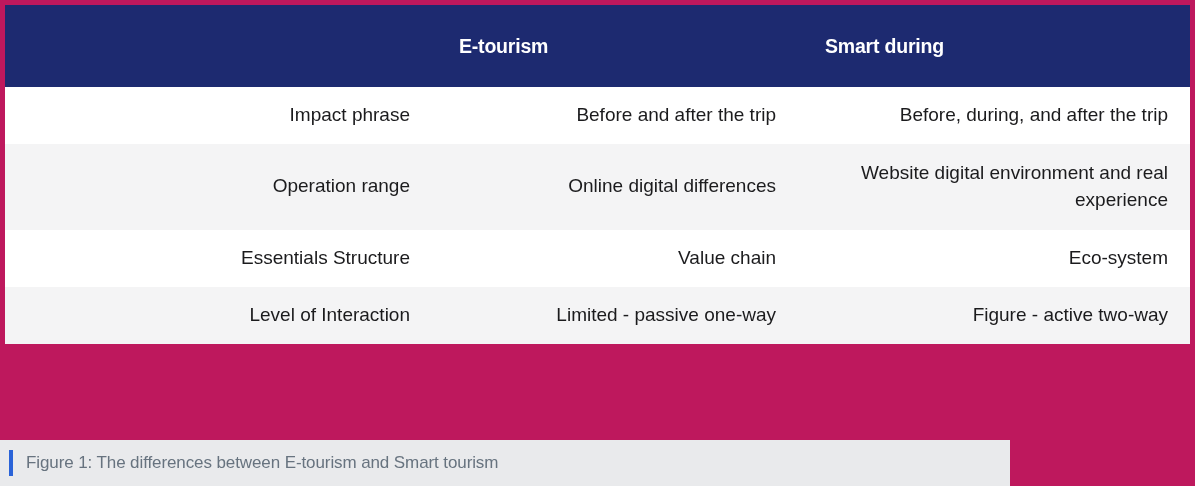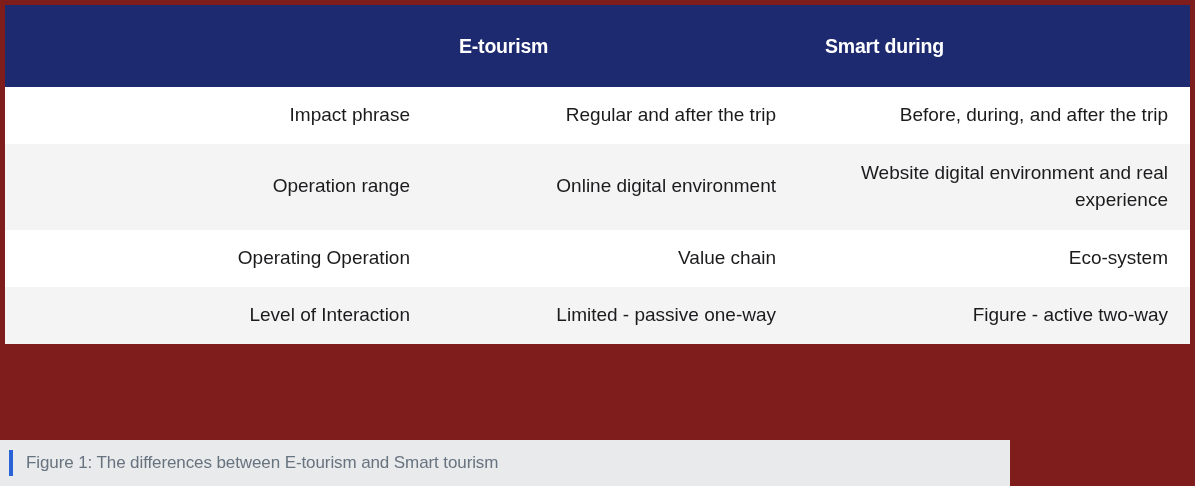--- a/index.html
+++ b/index.html
@@ -9,21 +9,21 @@
     height: 486px;
     background: #ffffff;
     font-family: "Liberation Sans", sans-serif;
     overflow: hidden;
   }
 
   #figure-wrap {
     position: relative;
     width: 1195px;
     height: 486px;
-    background: #7f1d1d;
+    background: #be185d;
   }
 
   
   #comparison-table {
     position: absolute;
     left: 5px;
     top: 5px;
     width: 1185px;
     border-collapse: collapse;
     table-layout: fixed;
@@ -113,34 +113,34 @@
       <tr>
         <th class="blank"></th>
         <th>E-tourism</th>
         <th>Smart during</th>
       </tr>
     </thead>
 
     <tbody>
       <tr class="r-odd">
         <td class="lbl">Impact phrase</td>
-        <td class="etour">Regular and after the trip</td>
+        <td class="etour">Before and after the trip</td>
         <td class="smart">Before, during, and after the trip</td>
       </tr>
 
       <tr class="r-even tall">
         <td class="lbl">Operation range</td>
-        <td class="etour">Online digital environment</td>
+        <td class="etour">Online digital differences</td>
         <td class="smart">Website digital environment and real experience</td>
       </tr>
 
 
 
       <tr class="r-odd">
-        <td class="lbl">Operating Operation</td>
+        <td class="lbl">Essentials Structure</td>
         <td class="etour">Value chain</td>
         <td class="smart">Eco-system</td>
       </tr>
 
       <tr class="r-even">
         <td class="lbl">Level of Interaction</td>
         <td class="etour">Limited - passive one-way</td>
         <td class="smart">Figure - active two-way</td>
       </tr>
     </tbody>

